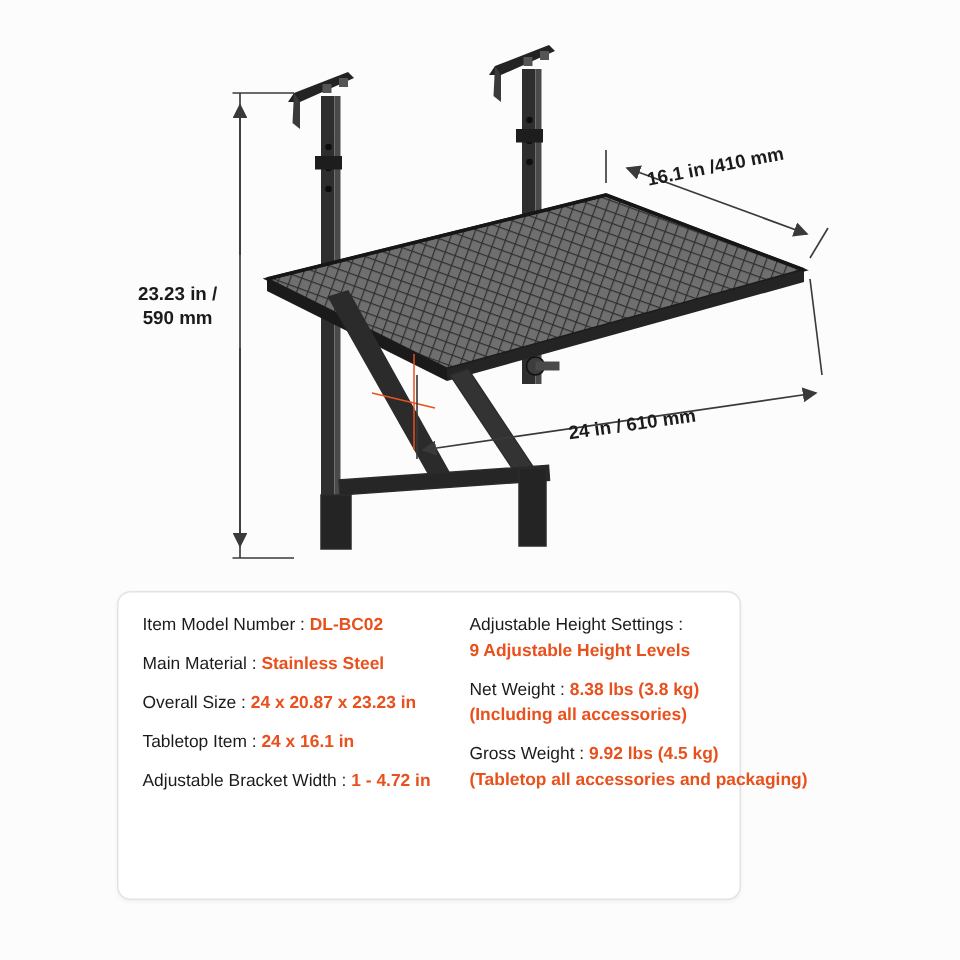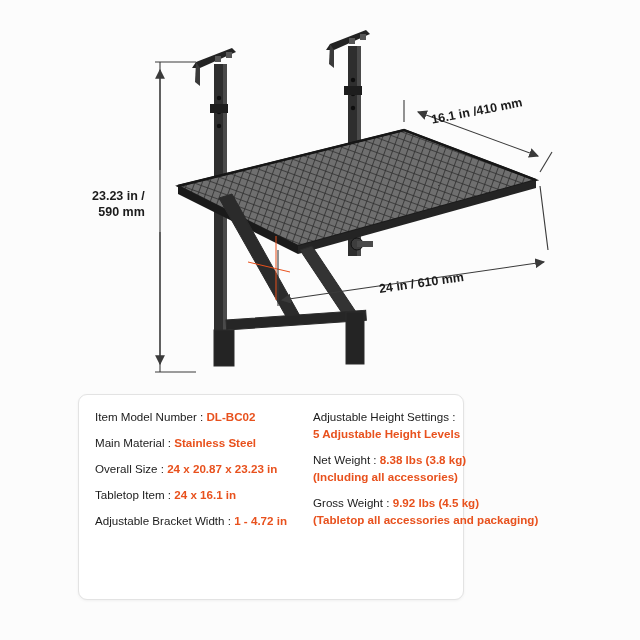--- a/index.html
+++ b/index.html
@@ -37,41 +37,41 @@
     font-family: "Liberation Sans", sans-serif;
     font-weight: bold;
     font-size: 12.5px;
     color: #1b1b1b;
     line-height: 16px;
     white-space: nowrap;
   }
   #label-height {
     left: 92px;
     top: 188px;
-    text-align: right;
+    text-align: center;
   }
   #label-depth {
     left: 430px;
     top: 112px;
     transform: rotate(-11deg);
     transform-origin: left top;
   }
   #label-width {
     left: 378px;
     top: 281px;
     transform: rotate(-8deg);
     transform-origin: left top;
   }
 
   
   #spec-card {
     position: absolute;
     left: 78px;
     top: 394px;
-    width: 386px;
+    width: 416px;
     height: 206px;
     background: #ffffff;
     border: 1px solid #e3e3e3;
     border-radius: 9px;
     box-shadow: 0 1px 3px rgba(0,0,0,0.05);
     box-sizing: border-box;
   }
   .spec-cols {
     display: flex;
     padding: 14px 16px 10px 16px;
@@ -238,21 +238,21 @@
         <div class="spec-row">
           <span class="lbl">Adjustable Bracket Width : </span><span class="val">1 - 4.72 in</span>
         </div>
 
       </div>
 
       <div class="spec-col right">
 
         <div class="spec-row">
           <span class="lbl">Adjustable Height Settings : </span>
-          <span class="cont">5 Adjustable Height Levels</span>
+          <span class="cont">9 Adjustable Height Levels</span>
         </div>
 
         <div class="spec-row">
           <span class="lbl">Net Weight : </span><span class="val">8.38 lbs (3.8 kg)</span>
           <span class="cont">(Including all accessories)</span>
         </div>
 
         <div class="spec-row">
           <span class="lbl">Gross Weight : </span><span class="val">9.92 lbs (4.5 kg)</span>
           <span class="cont">(Tabletop all accessories and packaging)</span>

